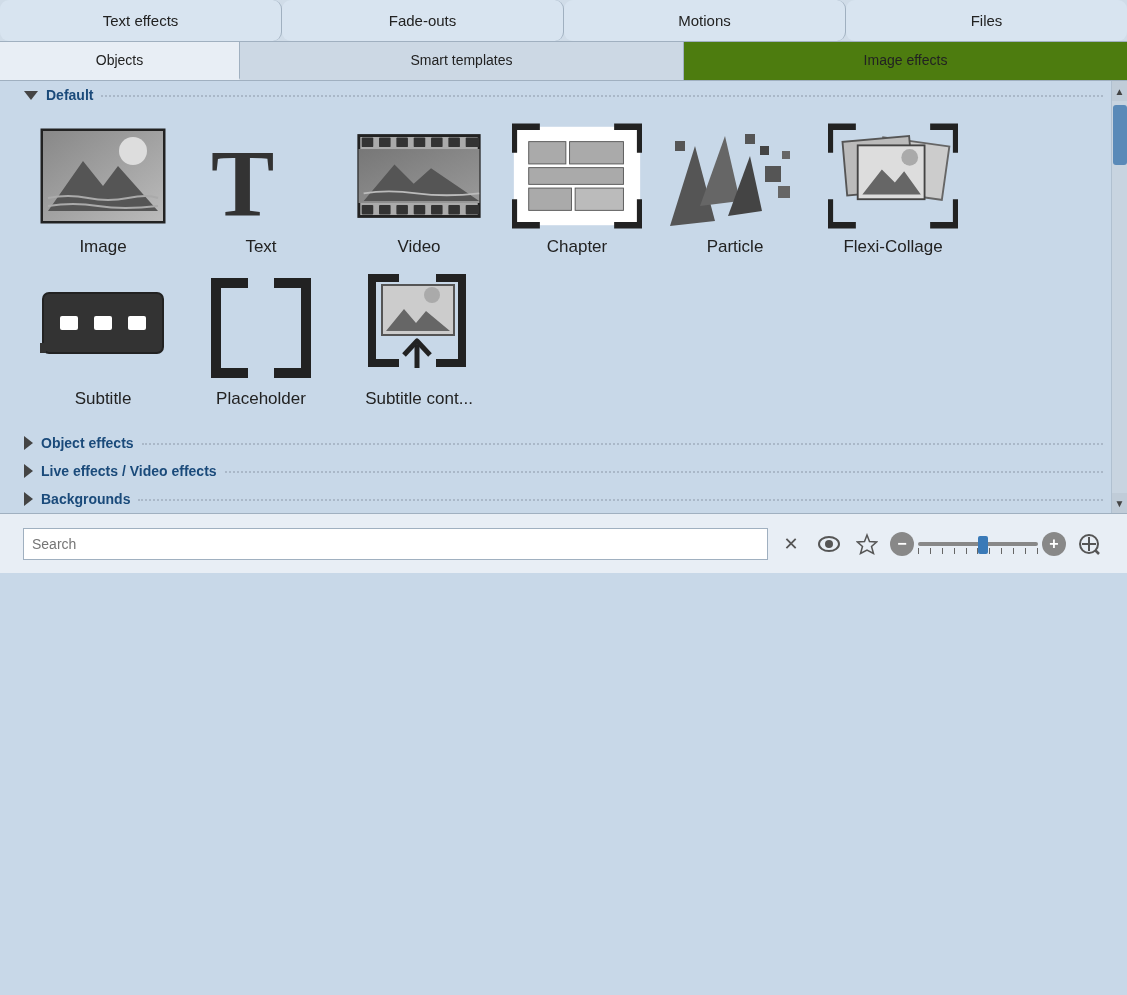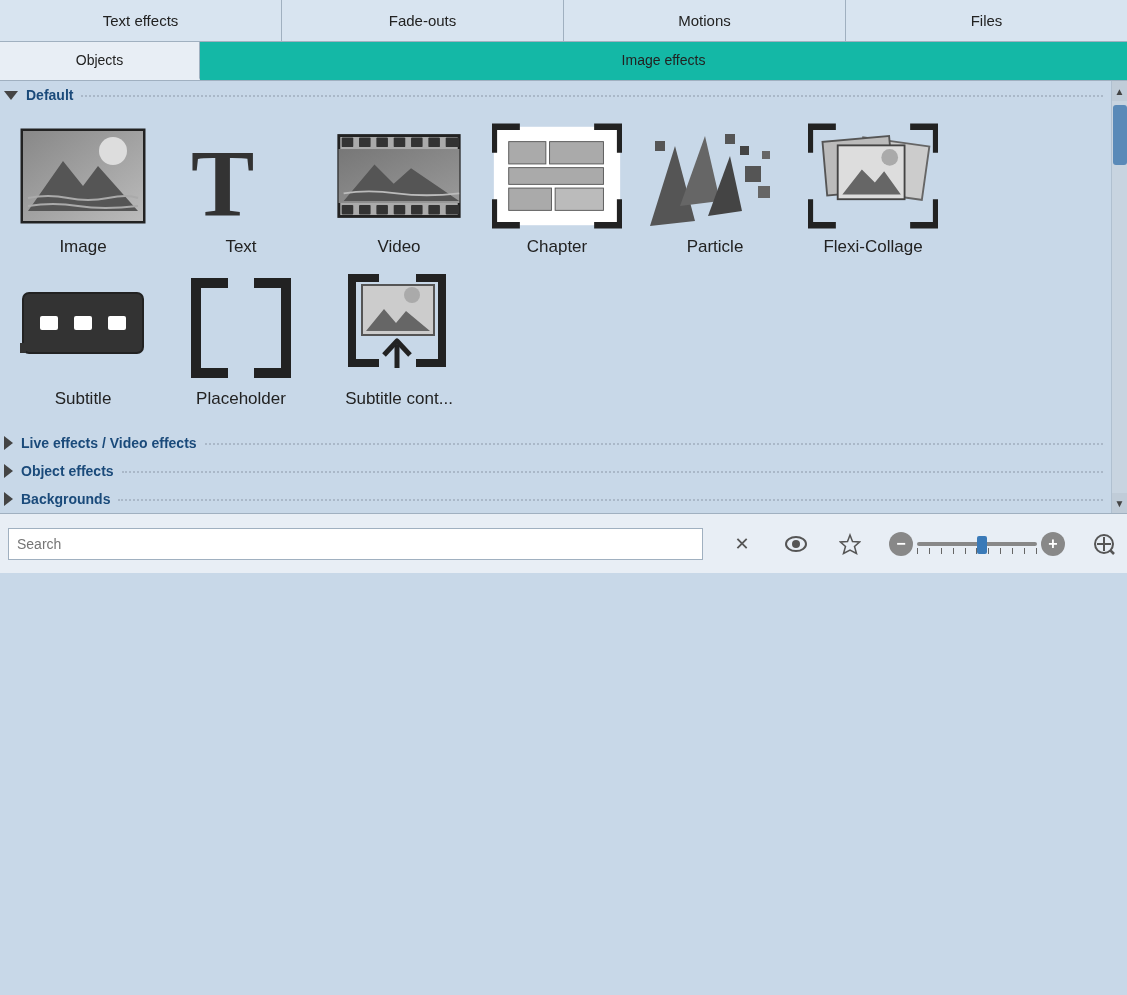--- a/index.html
+++ b/index.html
@@ -20,63 +20,65 @@
     }
     .top-tab {
       flex: 1;
       text-align: center;
       padding: 12px 0;
       cursor: pointer;
       border-right: 1px solid #a0b0c0;
       background: #d8e4f0;
       font-size: 15px;
       color: #222;
+      border-radius: 9px;
     }
     .top-tab:last-child { border-right: none; }
 
     
     .second-tabs {
       display: flex;
       background: #ccd8e4;
       border-bottom: 1px solid #a0b0c0;
     }
     .second-tab {
       text-align: center;
       padding: 10px 0;
       cursor: pointer;
       font-size: 14px;
       color: #222;
     }
     .second-tab.objects {
-      width: 200px;
+      width: 240px;
       background: #e8eef5;
       border-bottom: 2px solid #e8eef5;
       border-right: 1px solid #a0b0c0;
     }
     .second-tab.smart {
       flex: 1;
       background: #ccd8e4;
       border-right: 1px solid #a0b0c0;
     }
     .second-tab.image-effects {
       flex: 1;
-      background: #14b8a6;
+      background: #4d7c0f;
     }
 
     
     .content-with-scroll {
       display: flex;
       flex: 1;
       overflow: hidden;
     }
     .scrollable-area {
       flex: 1;
       overflow-y: auto;
       overflow-x: hidden;
       padding-right: 4px;
+      margin-left: 20px;
     }
     .scrollable-area::-webkit-scrollbar { width: 16px; }
     .scrollable-area::-webkit-scrollbar-track { background: #d0dce8; }
     .scrollable-area::-webkit-scrollbar-thumb { background: #5a8ab0; border-radius: 2px; }
 
     
     .section-header {
       display: flex;
       align-items: center;
       padding: 6px 4px;
@@ -139,22 +141,22 @@
       text-align: center;
     }
 
     
     .search-bar {
       height: 60px;
       background: #e8eef5;
       border-top: 1px solid #a0b0c0;
       display: flex;
       align-items: center;
-      padding: 0 8px;
-      gap: 24px;
+      padding: 0 23px;
+      gap: 8px;
     }
     .search-input {
       flex: 1;
       height: 32px;
       border: 1px solid #a0b0c0;
       background: white;
       padding: 0 8px;
       font-size: 14px;
       color: #888;
     }
@@ -222,20 +224,21 @@
 
 <div class="top-tabs">
   <div class="top-tab">Text effects</div>
   <div class="top-tab">Fade-outs</div>
   <div class="top-tab">Motions</div>
   <div class="top-tab">Files</div>
 </div>
 
 <div class="second-tabs">
   <div class="second-tab objects">Objects</div>
+  <div class="second-tab smart">Smart templates</div>
   <div class="second-tab image-effects">Image effects</div>
 </div>
 
 <div class="content-with-scroll">
   <div class="scrollable-area">
 
     <div class="section-header">
       <div class="arrow arrow-down"></div>
       <span class="section-title">Default</span>
       <div class="dotted-line"></div>
@@ -420,27 +423,27 @@
           <span class="item-label">Subtitle cont...</span>
         </div>
 
       </div>
     </div>
 
 
 
     <div class="section-header">
       <div class="arrow arrow-right"></div>
-      <span class="section-title">Live effects / Video effects</span>
+      <span class="section-title">Object effects</span>
       <div class="dotted-line"></div>
     </div>
 
     <div class="section-header">
       <div class="arrow arrow-right"></div>
-      <span class="section-title">Object effects</span>
+      <span class="section-title">Live effects / Video effects</span>
       <div class="dotted-line"></div>
     </div>
 
 
     <div class="section-header">
       <div class="arrow arrow-right"></div>
       <span class="section-title">Backgrounds</span>
       <div class="dotted-line"></div>
     </div>
 

